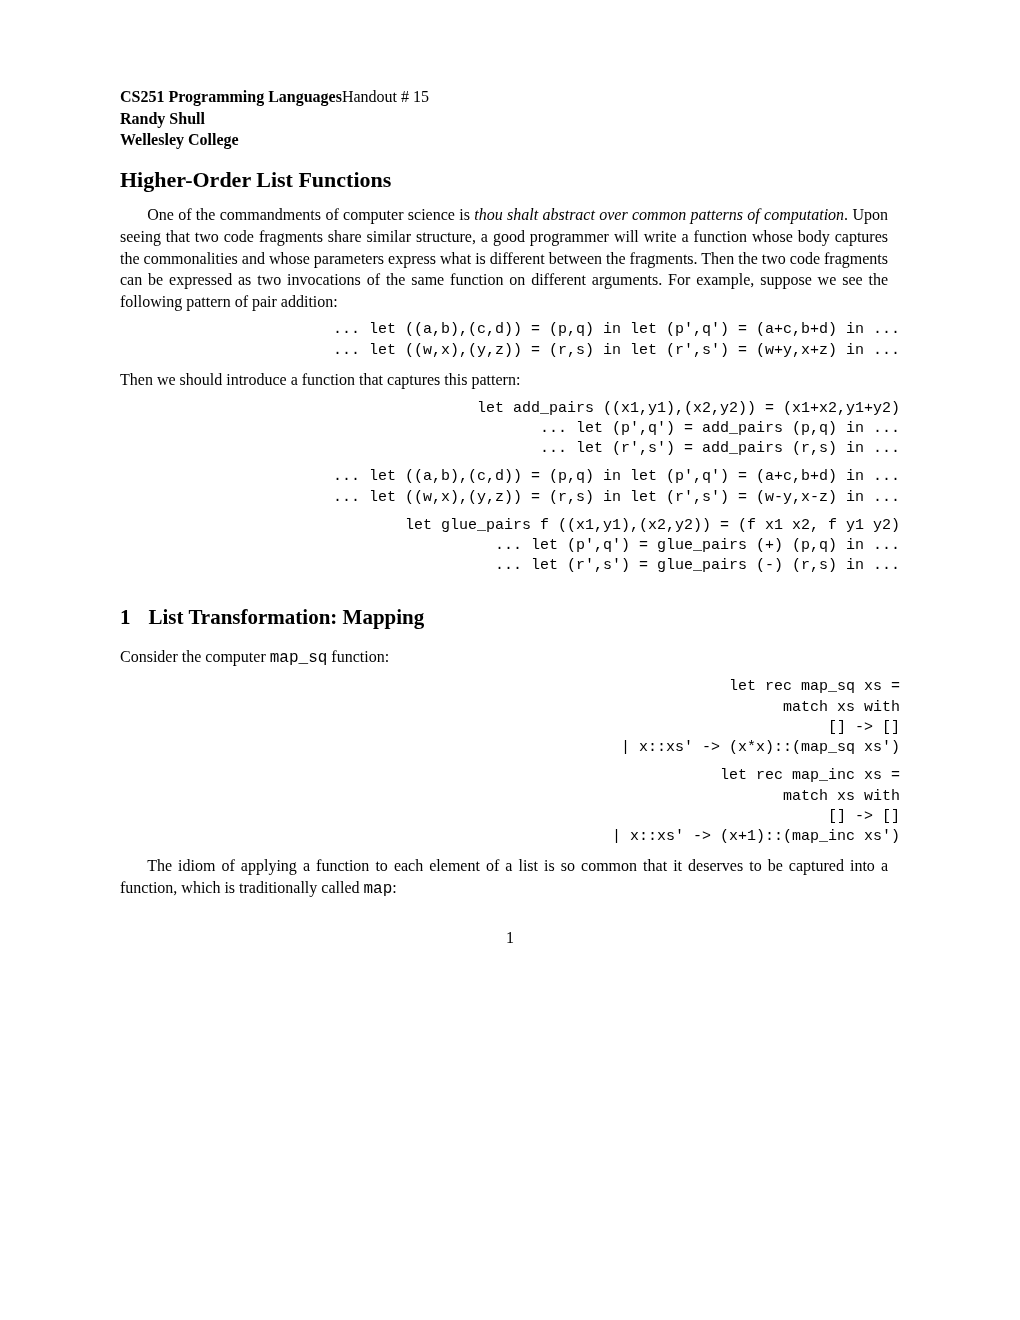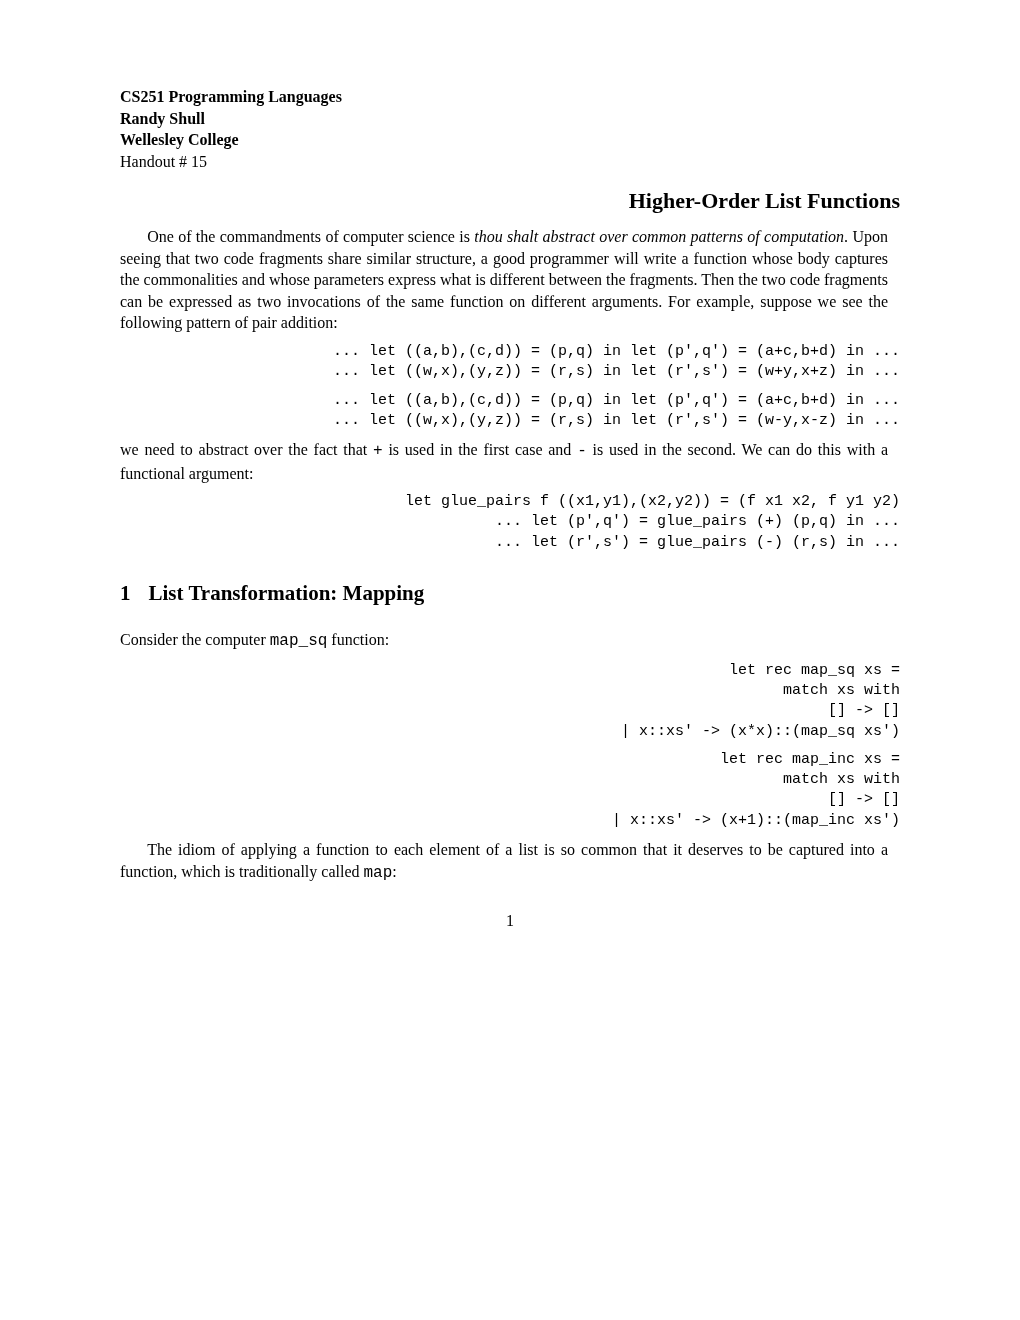--- a/index.html
+++ b/index.html
@@ -11,30 +11,29 @@
     margin: 0;
     padding: 0;
   }
   .page {
     width: 780px;
     margin: 86px auto 0 auto;
   }
   .header-row {
     display: flex;
     font-weight: bold;
-    flex-direction: column;
   }
   .header-left {
     font-weight: bold;
   }
   .header-right {
     font-weight: normal;
   }
   .title {
-    text-align: right;
+    text-align: left;
     font-size: 22px;
     font-weight: bold;
     margin: 14px 0 10px 0;
   }
   p {
     margin: 4px 12px 4px 0;
     text-align: justify;
   }
   .indent {
     text-indent: 1.7em;
@@ -49,21 +48,21 @@
   }
   .tt {
     font-family: "Courier New", Courier, monospace;
   }
   .it {
     font-style: italic;
   }
   h2.sec {
     font-size: 21px;
     font-weight: bold;
-    margin: 26px 0 22px 0;
+    margin: 26px 0 15px 0;
   }
   h2.sec .secnum {
     display: inline-block;
     margin-right: 18px;
   }
   .pagenum {
     text-align: center;
     margin-top: 26px;
     font-size: 16px;
   }
@@ -84,29 +83,30 @@
 
   <div class="title">Higher-Order List Functions</div>
 
   <p class="indent">
     <span>One of the commandments of computer science is </span><span class="it">thou shalt abstract over common patterns of computation</span><span>. Upon seeing that two code fragments share similar structure, a good programmer will write a function whose body captures the commonalities and whose parameters express what is different between the fragments. Then the two code fragments can be expressed as two invocations of the same function on different arguments. For example, suppose we see the following pattern of pair addition:</span>
   </p>
 
   <div class="codeblock">... let ((a,b),(c,d)) = (p,q) in let (p',q') = (a+c,b+d) in ...
 ... let ((w,x),(y,z)) = (r,s) in let (r',s') = (w+y,x+z) in ...</div>
 
+  <p>Then we should introduce a function that captures this pattern:</p>
 
+  <div class="codeblock">let add_pairs ((x1,y1),(x2,y2)) = (x1+x2,y1+y2)
+... let (p',q') = add_pairs (p,q) in ...
+... let (r',s') = add_pairs (r,s) in ...</div>
 
 
   <div class="codeblock">... let ((a,b),(c,d)) = (p,q) in let (p',q') = (a+c,b+d) in ...
 ... let ((w,x),(y,z)) = (r,s) in let (r',s') = (w-y,x-z) in ...</div>
 
-  <p>
-    <span>we need to abstract over the fact that </span><span class="tt">+</span><span> is used in the first case and </span><span class="tt">-</span><span> is used in the second. We can do this with a functional argument:</span>
-  </p>
 
   <div class="codeblock">let glue_pairs f ((x1,y1),(x2,y2)) = (f x1 x2, f y1 y2)
 ... let (p',q') = glue_pairs (+) (p,q) in ...
 ... let (r',s') = glue_pairs (-) (r,s) in ...</div>
 
 
   <h2 class="sec">
     <span class="secnum">1</span><span>List Transformation: Mapping</span>
   </h2>
 

